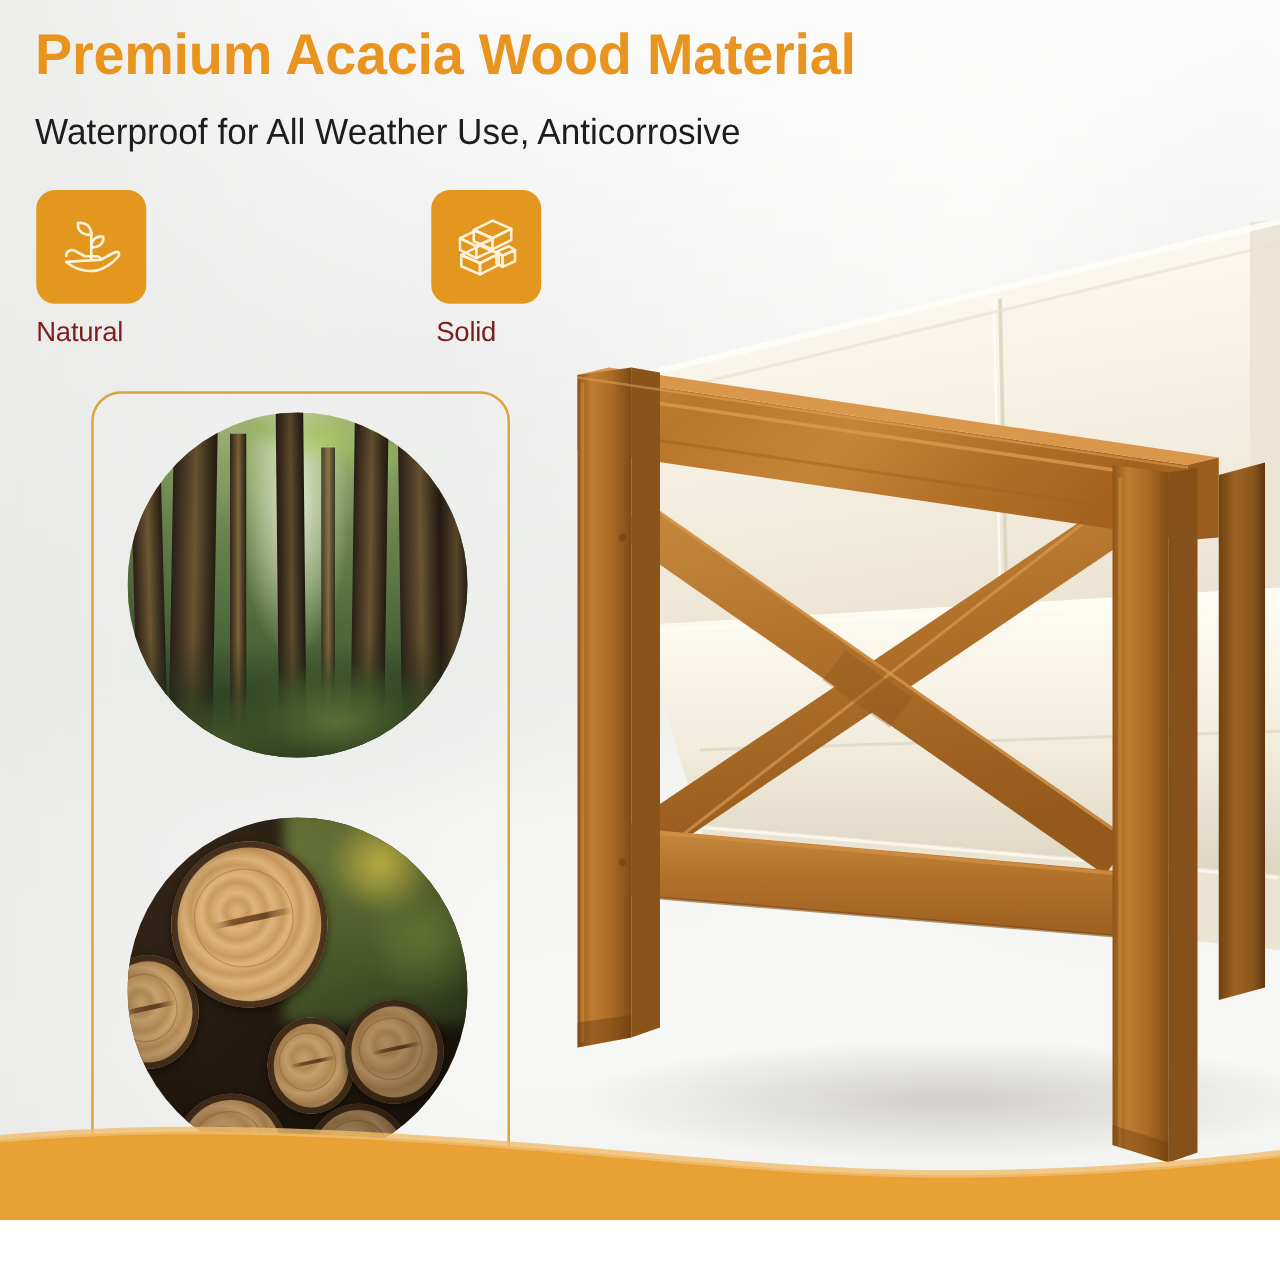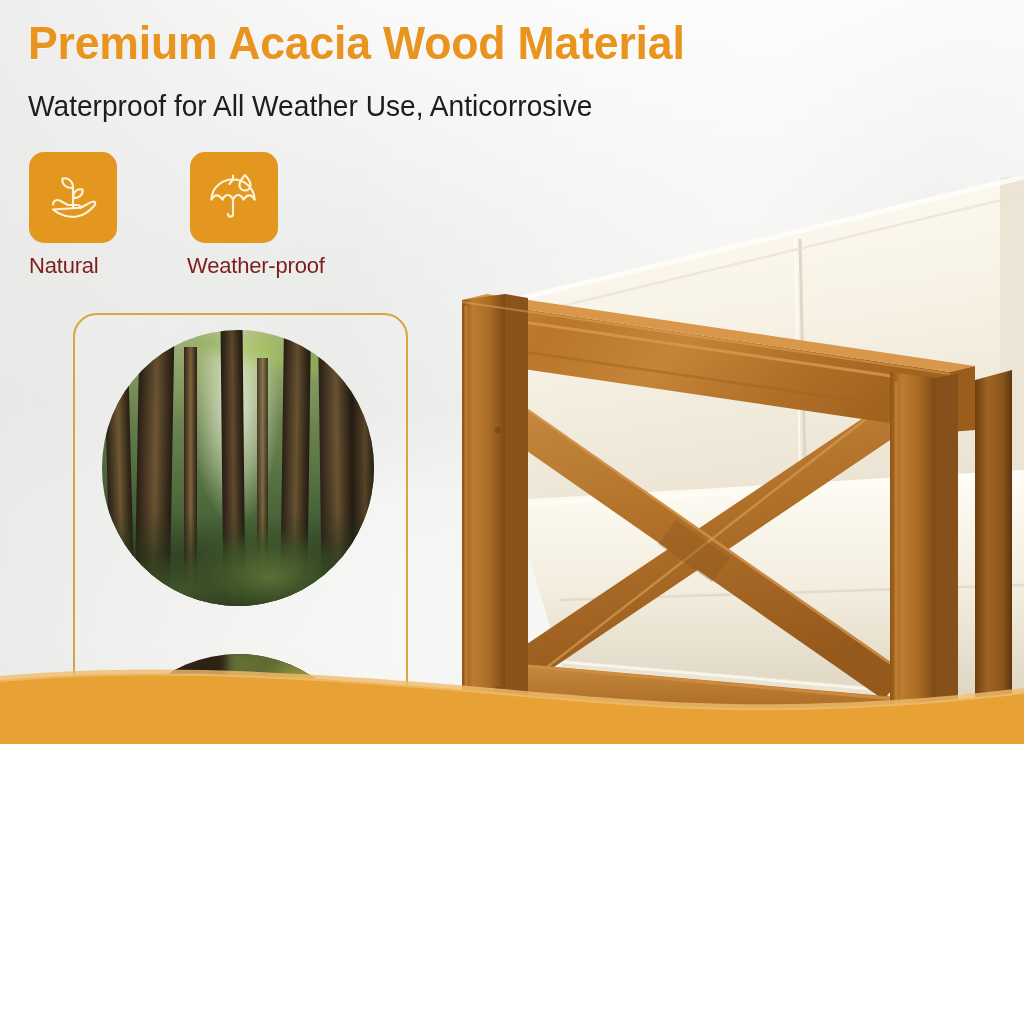--- a/index.html
+++ b/index.html
@@ -3,21 +3,21 @@
 <meta charset="utf-8">
 <style>
   html, body {
     margin: 0;
     padding: 0;
     background: #ffffff;
   }
   #stage {
     position: relative;
     width: 1024px;
-    height: 744px;
+    height: 976px;
     overflow: hidden;
     font-family: "Liberation Sans", sans-serif;
     background: #ededeb;
   }
 
   
   .bg-base {
     position: absolute;
     inset: 0;
     background:
@@ -377,43 +377,46 @@
             <path d="M28,28 C35,28 38.5,24 37.5,19.5 C32,18.5 28,21.5 28,28 Z"></path>
 
             <path d="M8,34.5 C8,31 11.5,29 14.5,30.5 L23,35 L32.5,35 C34.5,35 35.5,36.5 35.5,37.8"></path>
             <path d="M35.5,37.8 C44,33.5 46.5,31.5 48.5,31.5 C50.5,31.5 51,34 49,36 C45,40.5 38,45.5 32,46.5 C24,47.8 14,45 8,39.5 Z"></path>
           </g>
         </svg>
       </div>
       <div class="feature-label">Natural</div>
     </div>
 
-    <div class="feature f1">
+
+    <div class="feature f2">
       <div class="badge">
         <svg width="56" height="56" viewBox="0 0 56 56">
-          <g fill="none" stroke="#fdf3dc" stroke-width="2.1" stroke-linecap="round" stroke-linejoin="round">
-
-            <path d="M5.5,29.5 C5.5,18 15.5,9.5 27,9.5 C38.5,9.5 48.5,18 48.5,29.5"></path>
-            <path d="M5.5,29.5 C8.5,24 13,24 16.5,29.5"></path>
-            <path d="M16.5,29.5 C19.5,23.5 24,23.5 27,29.5"></path>
-            <path d="M27,29.5 C30,23.5 34.5,23.5 37.5,29.5"></path>
-            <path d="M37.5,29.5 C41,24 45.5,24 48.5,29.5"></path>
-
-            <path d="M27,29.5 L27,44 C27,47.5 22,47.5 22,44"></path>
-
-            <path d="M27,9.5 L27,5.5"></path>
-            <path d="M23.5,14 L27,9.5"></path>
-
-            <path d="M39,5 C39,5 33.5,11 33.5,15 C33.5,18.2 35.9,20.5 39,20.5 C42.1,20.5 44.5,18.2 44.5,15 C44.5,11 39,5 39,5 Z"></path>
+          <g fill="none" stroke="#fdf3dc" stroke-width="2" stroke-linecap="round" stroke-linejoin="round">
+
+            <path d="M18,14 L33,6.5 L48,13 L33,20.5 Z"></path>
+            <path d="M48,13 L48,22 L33,29.5 L33,20.5 Z"></path>
+            <path d="M18,14 L18,23 L33,29.5 L33,20.5 Z"></path>
+
+            <path d="M7,20.5 L20,14.5 L33,21 L20,27 Z"></path>
+            <path d="M7,20.5 L7,30 L20,36.5 L20,27 Z"></path>
+            <path d="M33,21 L33,30.5 L20,36.5 L20,27 Z"></path>
+
+            <path d="M8,34 L23,26.5 L38,33 L23,40.5 Z"></path>
+            <path d="M8,34 L8,43 L23,49.5 L23,40.5 Z"></path>
+            <path d="M38,33 L38,42 L23,49.5 L23,40.5 Z"></path>
+
+            <path d="M36,31.5 L46,27 L51,30 L41,34.5 Z"></path>
+            <path d="M36,31.5 L36,40.5 L41,43.5 L41,34.5 Z"></path>
+            <path d="M51,30 L51,39 L41,43.5 L41,34.5 Z"></path>
           </g>
         </svg>
       </div>
-      <div class="feature-label">Weather-proof</div>
+      <div class="feature-label">Solid</div>
     </div>
-
 
   </div>
 
   <div class="photo-card">
 
     <div class="photo-circle top">
       <div class="forest">
         <div class="haze"></div>
         <div class="canopy"></div>
         <div class="trunk t1"></div>

